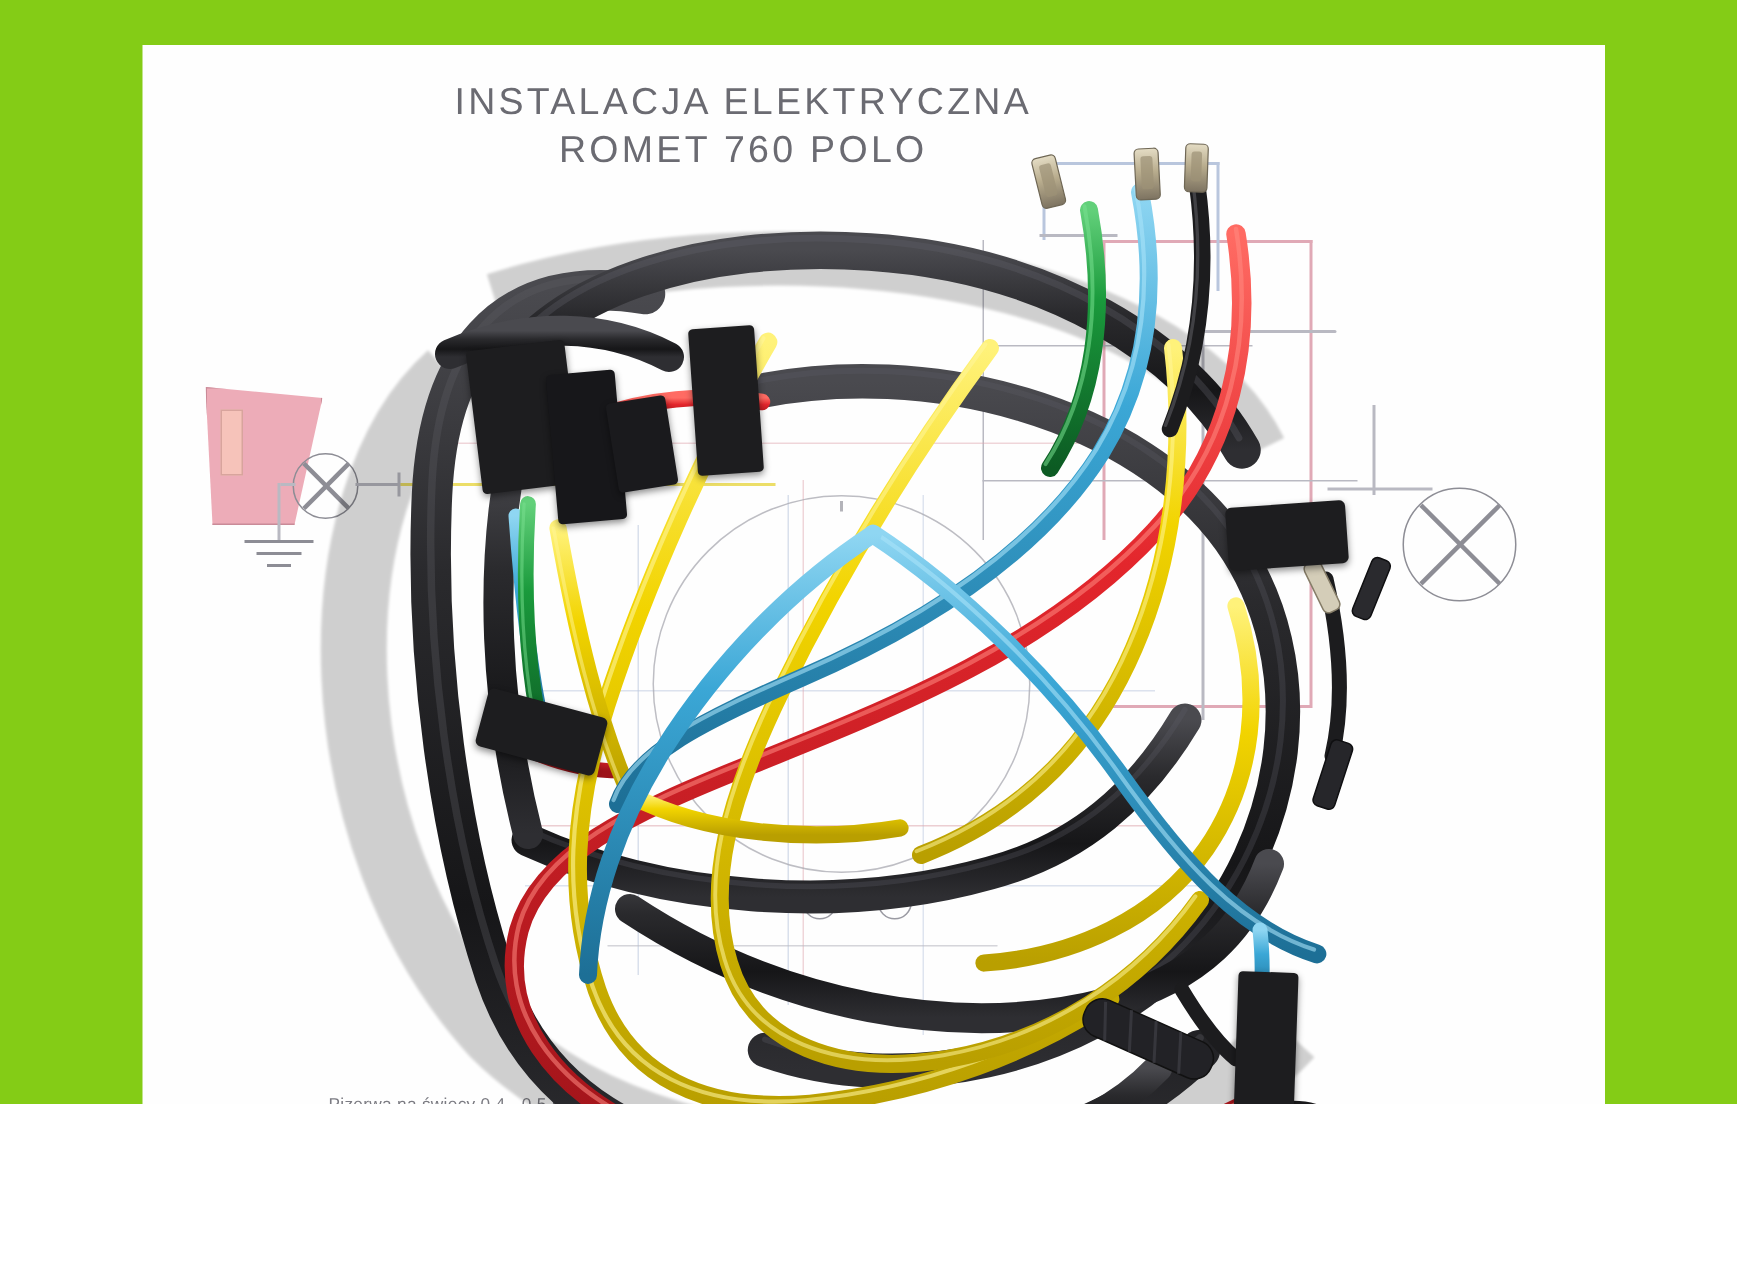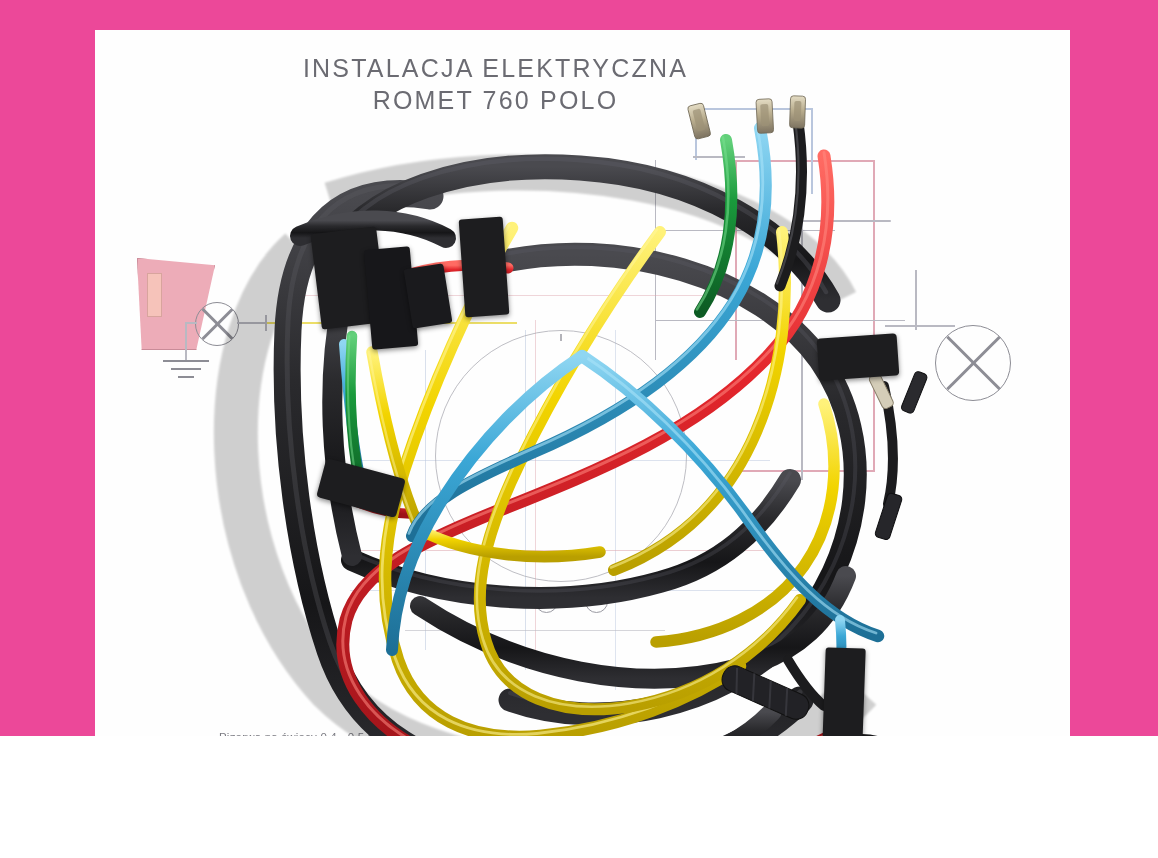--- a/index.html
+++ b/index.html
@@ -1,21 +1,21 @@
 <!DOCTYPE html>
 <html><head>
 <meta charset="utf-8">
 <title>Instalacja Elektryczna Romet 760 Polo</title>
 <style>
   html,body{margin:0;padding:0;background:#ffffff;}
   body{font-family:"Liberation Sans",sans-serif;}
   #stage{
     position:relative;
     width:1158px;height:736px;
-    background:#ec4899;
+    background:#84cc16;
     overflow:hidden;
   }
   
   .sheet{
     position:absolute;
     left:95px;top:30px;width:975px;height:760px;
     background:#fefefe;
   }
   .sheet-title{
     position:absolute;

